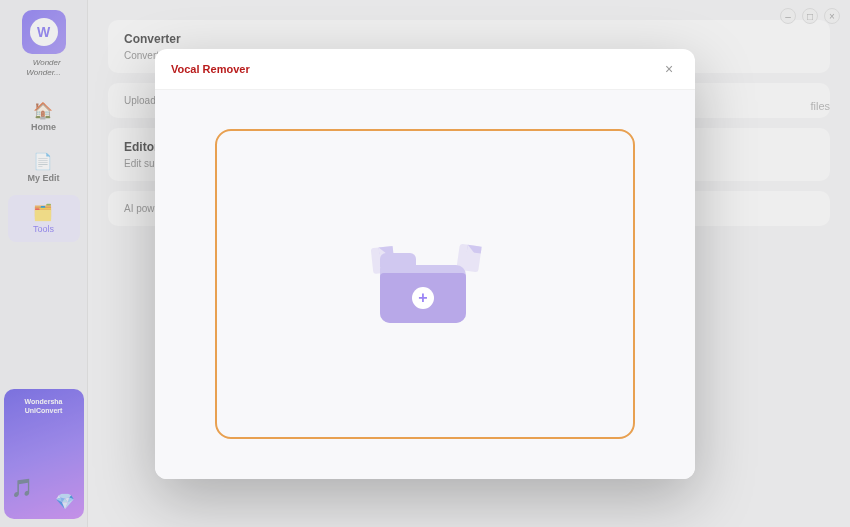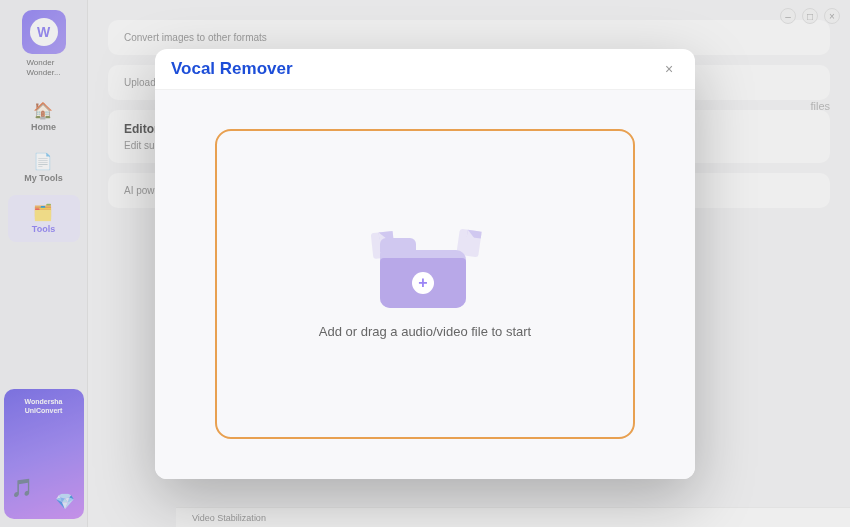--- a/index.html
+++ b/index.html
@@ -55,24 +55,25 @@
       align-items: center;
       justify-content: center;
       font-size: 14px;
       color: #7c6af5;
       font-weight: bold;
     }
 
     .sidebar-app-name {
       font-size: 8px;
       color: #555;
-      text-align: left;
+      text-align: right;
       line-height: 1.2;
       margin-bottom: 16px;
       padding: 0 4px;
+      font-style: italic;
     }
 
     .sidebar-nav-item {
       display: flex;
       flex-direction: column;
       align-items: center;
       width: 72px;
       padding: 8px 4px;
       border-radius: 8px;
       margin-bottom: 4px;
@@ -94,21 +95,21 @@
     }
 
     .sidebar-nav-item .nav-label {
       font-size: 9px;
       color: #666;
       font-weight: bold;
     }
 
     .sidebar-nav-item.active .nav-label {
       color: #7c6af5;
-      font-weight: 700;
+      font-weight: 400;
     }
 
     
     .sidebar-promo {
       margin-top: auto;
       width: 80px;
       height: 130px;
       background: linear-gradient(160deg, #5b4de8, #8b6ef5, #c47af5);
       border-radius: 10px;
       margin-bottom: 8px;
@@ -211,23 +212,23 @@
     .modal-titlebar {
       display: flex;
       align-items: center;
       justify-content: space-between;
       padding: 10px 16px;
       border-bottom: 1px solid #f0f0f0;
       flex-shrink: 0;
     }
 
     .modal-title {
-      font-size: 17px;
+      font-size: 11px;
       font-weight: 600;
-      color: #1d4ed8;
+      color: #b91c1c;
     }
 
     .modal-close {
       width: 20px;
       height: 20px;
       display: flex;
       align-items: center;
       justify-content: center;
       cursor: pointer;
       color: #999;
@@ -408,21 +409,21 @@
       <span>Wonder...</span>
     </div>
 
     <div class="sidebar-nav-item">
       <span class="nav-icon">🏠</span>
       <span class="nav-label">Home</span>
     </div>
 
     <div class="sidebar-nav-item">
       <span class="nav-icon">📄</span>
-      <span class="nav-label">My Tools</span>
+      <span class="nav-label">My Edit</span>
     </div>
 
     <div class="sidebar-nav-item active">
       <span class="nav-icon">🗂️</span>
       <span class="nav-label">Tools</span>
     </div>
 
     <div class="sidebar-promo">
       <div class="promo-title">
         <span>Wondersha</span><br>
@@ -436,39 +437,37 @@
   <div class="main-content">
 
     <div class="window-controls-bg">
       <div class="win-ctrl">–</div>
       <div class="win-ctrl">□</div>
       <div class="win-ctrl">×</div>
     </div>
 
     <div class="bg-cards">
       <div class="bg-card">
+        <div class="bg-card-title">Converter</div>
         <div class="bg-card-desc">Convert images to other formats</div>
       </div>
       <div class="bg-card">
         <div class="bg-card-desc">Upload your files to</div>
       </div>
       <div class="bg-card">
         <div class="bg-card-title">Editor</div>
         <div class="bg-card-desc">Edit subtitle</div>
       </div>
       <div class="bg-card">
         <div class="bg-card-desc">AI powered tools with AI.</div>
       </div>
     </div>
 
     <div style="position:absolute; top: 100px; right: 20px; font-size: 11px; color: #aaa;">files</div>
 
-    <div class="bottom-nav">
-      <span class="bottom-nav-text">Video Stabilization</span>
-    </div>
   </div>
 </div>
 
 <div class="modal-overlay">
   <div class="modal">
 
     <div class="modal-titlebar">
       <span class="modal-title">Vocal Remover</span>
       <div class="modal-close">×</div>
     </div>
@@ -483,18 +482,17 @@
           <div class="file-icon-small file2"></div>
 
           <div class="folder-back"></div>
           <div class="folder-tab"></div>
 
           <div class="folder-front">
             <div class="folder-plus">+</div>
           </div>
         </div>
 
-        <div class="drop-text">Add or drag a audio/video file to start</div>
 
       </div>
     </div>
   </div>
 </div>
 
 </body></html>

